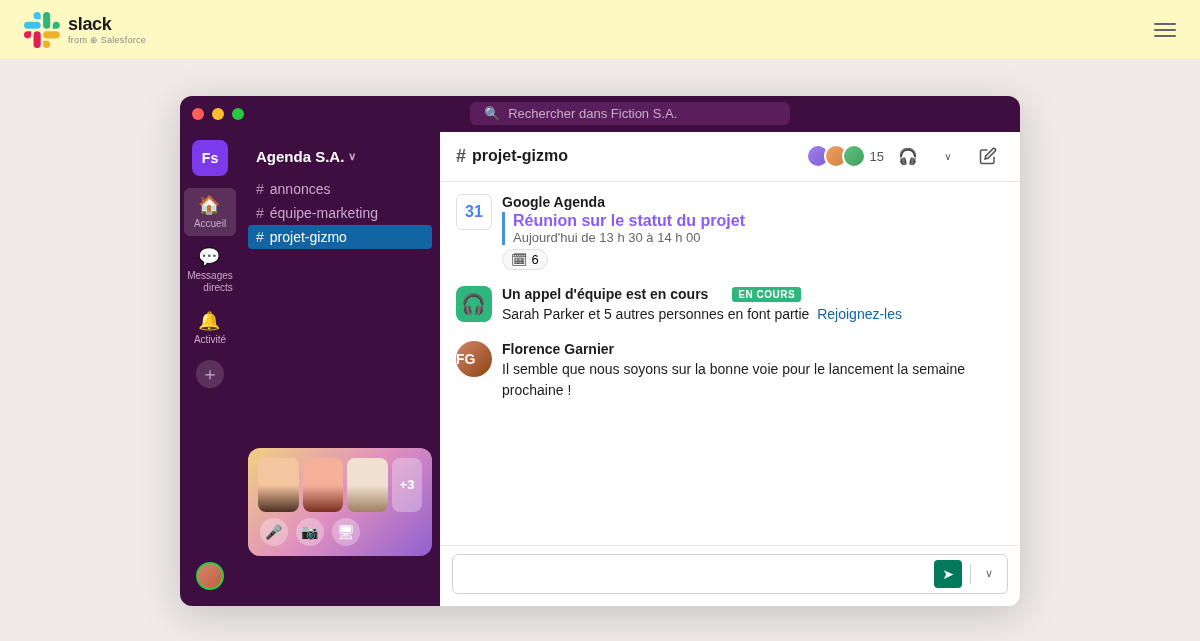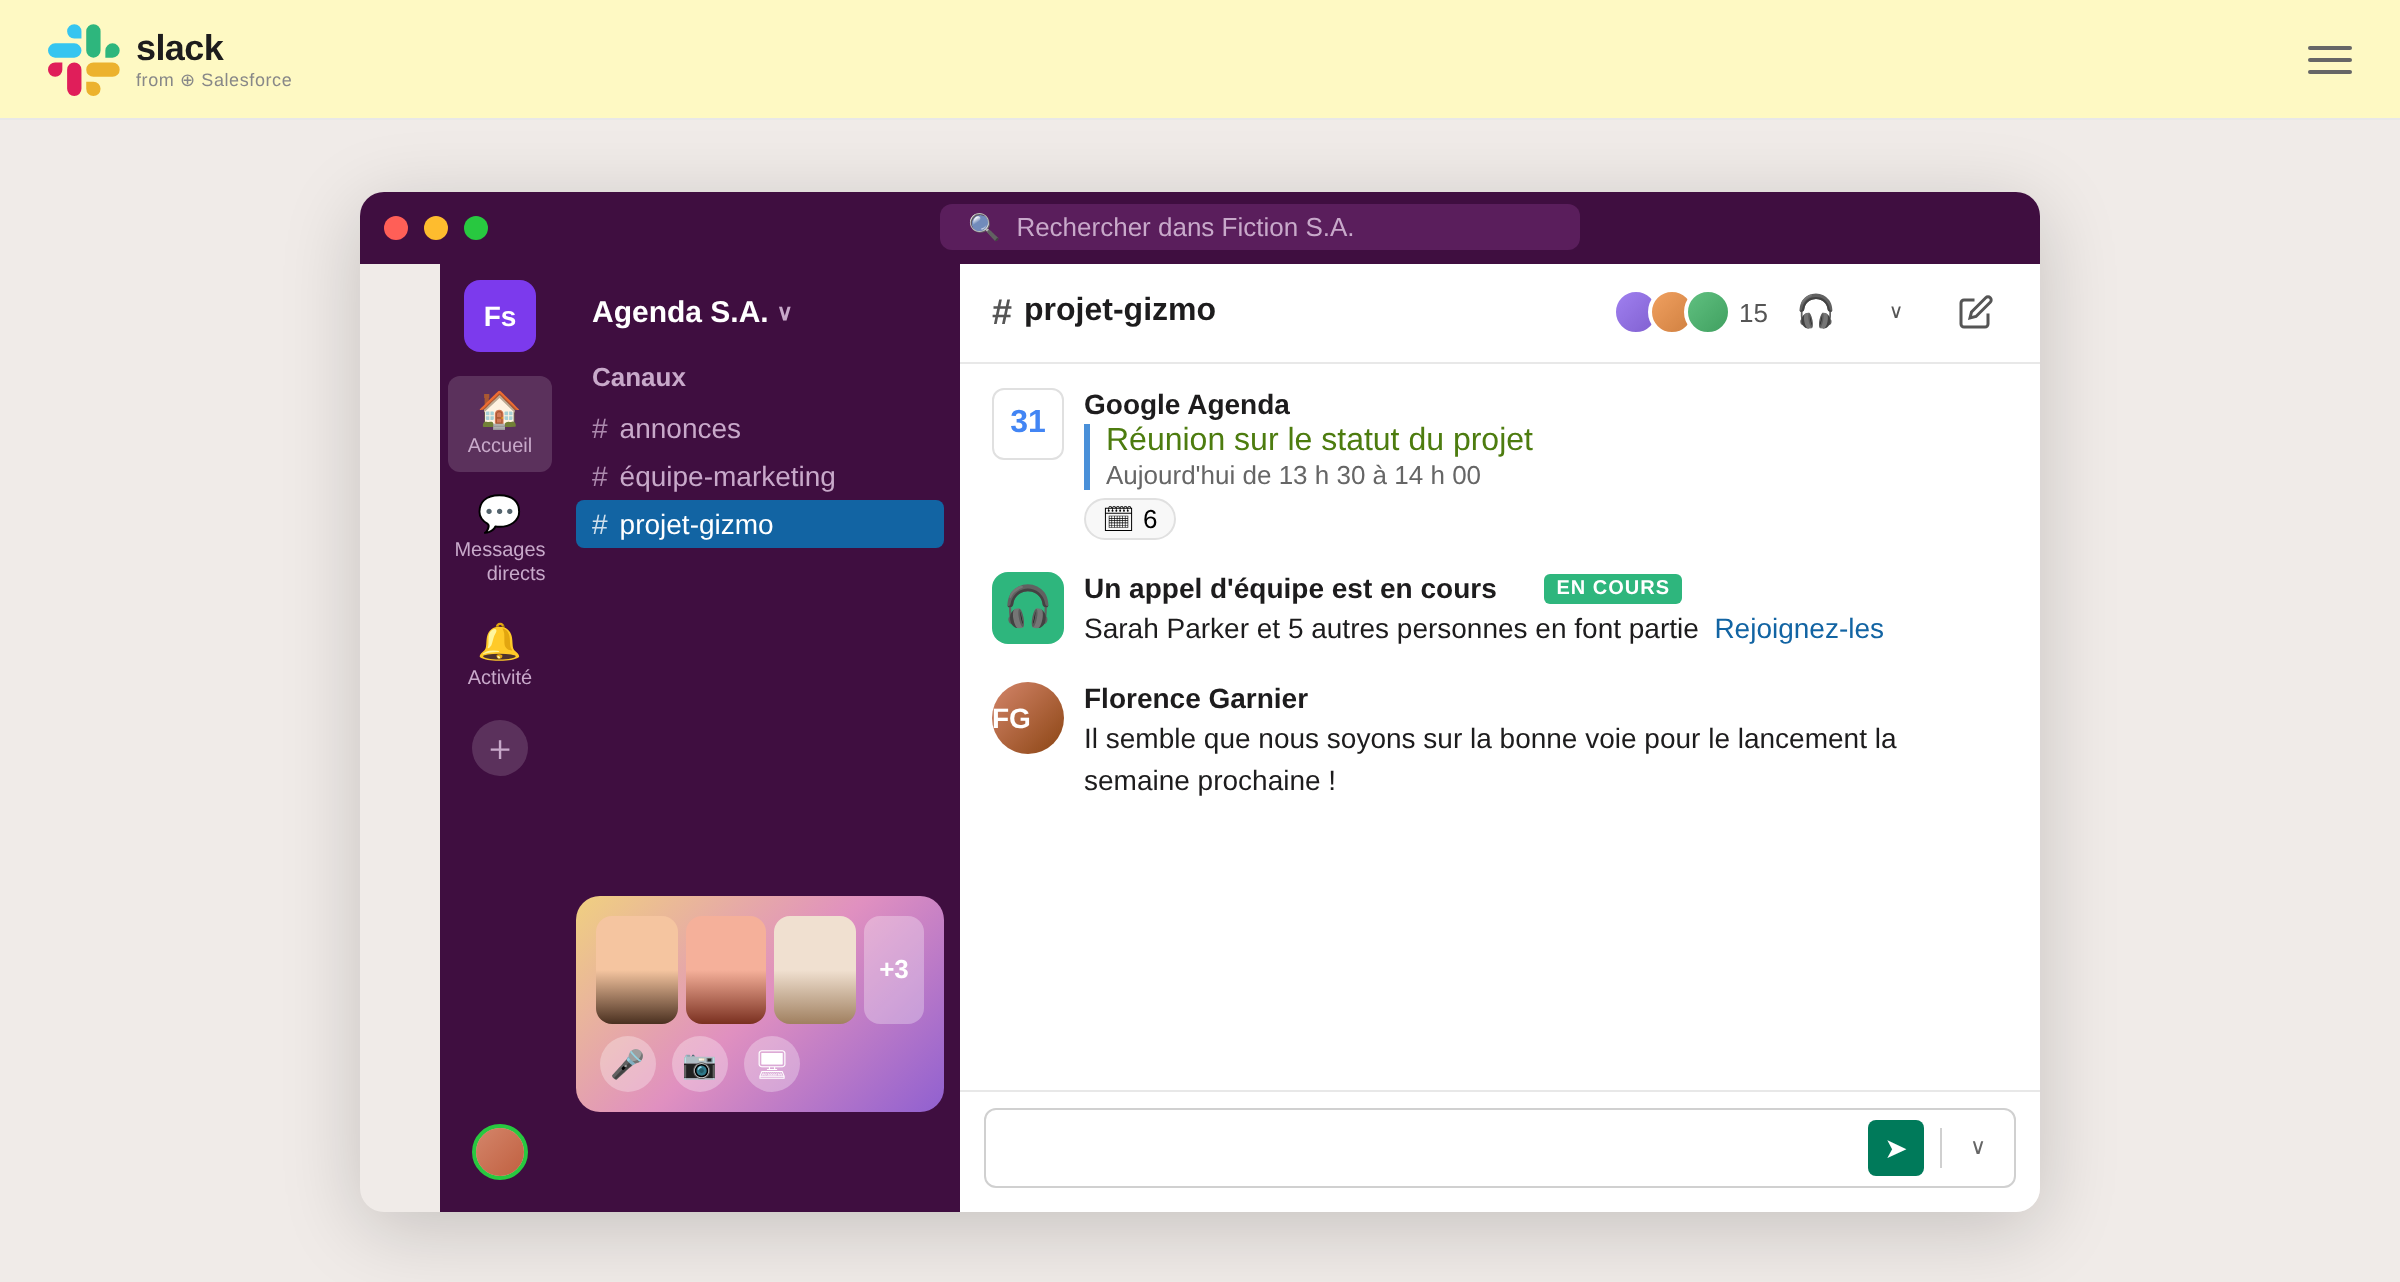--- a/index.html
+++ b/index.html
@@ -122,21 +122,20 @@
     .search-placeholder {
       color: #c8a9ca;
       font-size: 13px;
     }
 
     
     .window-body {
       display: flex;
       flex: 1;
       overflow: hidden;
-      padding-left: 40px;
     }
 
     
     .sidebar-icons {
       width: 60px;
       background: #3f0e40;
       display: flex;
       flex-direction: column;
       align-items: center;
       padding: 8px 0;
@@ -369,23 +368,23 @@
       font-size: 14px;
       color: #1d1c1d;
       margin-bottom: 2px;
     }
     .msg-text {
       font-size: 14px;
       color: #1d1c1d;
       line-height: 1.5;
     }
     .msg-link {
-      color: #4d7c0f;
+      color: #8b5cf6;
       text-decoration: none;
-      font-weight: 400;
+      font-weight: 700;
     }
     .msg-time {
       color: #666;
       font-size: 13px;
     }
 
     
     .event-stripe {
       border-left: 3px solid #4a90d9;
       padding-left: 8px;
@@ -579,21 +578,20 @@
         <div class="user-avatar">
           <div class="user-avatar-img"></div>
         </div>
       </div>
 
       <div class="sidebar-panel">
         <div class="workspace-name">
           <span>Agenda S.A.</span>
           <span class="chevron">∨</span>
         </div>
-        <div class="section-label">Canaux</div>
         <div class="channel-item">
           <span class="hash-sign">#</span>
           <span>annonces</span>
         </div>
         <div class="channel-item">
           <span class="hash-sign">#</span>
           <span>équipe-marketing</span>
         </div>
         <div class="channel-item active">
           <span class="hash-sign">#</span>

